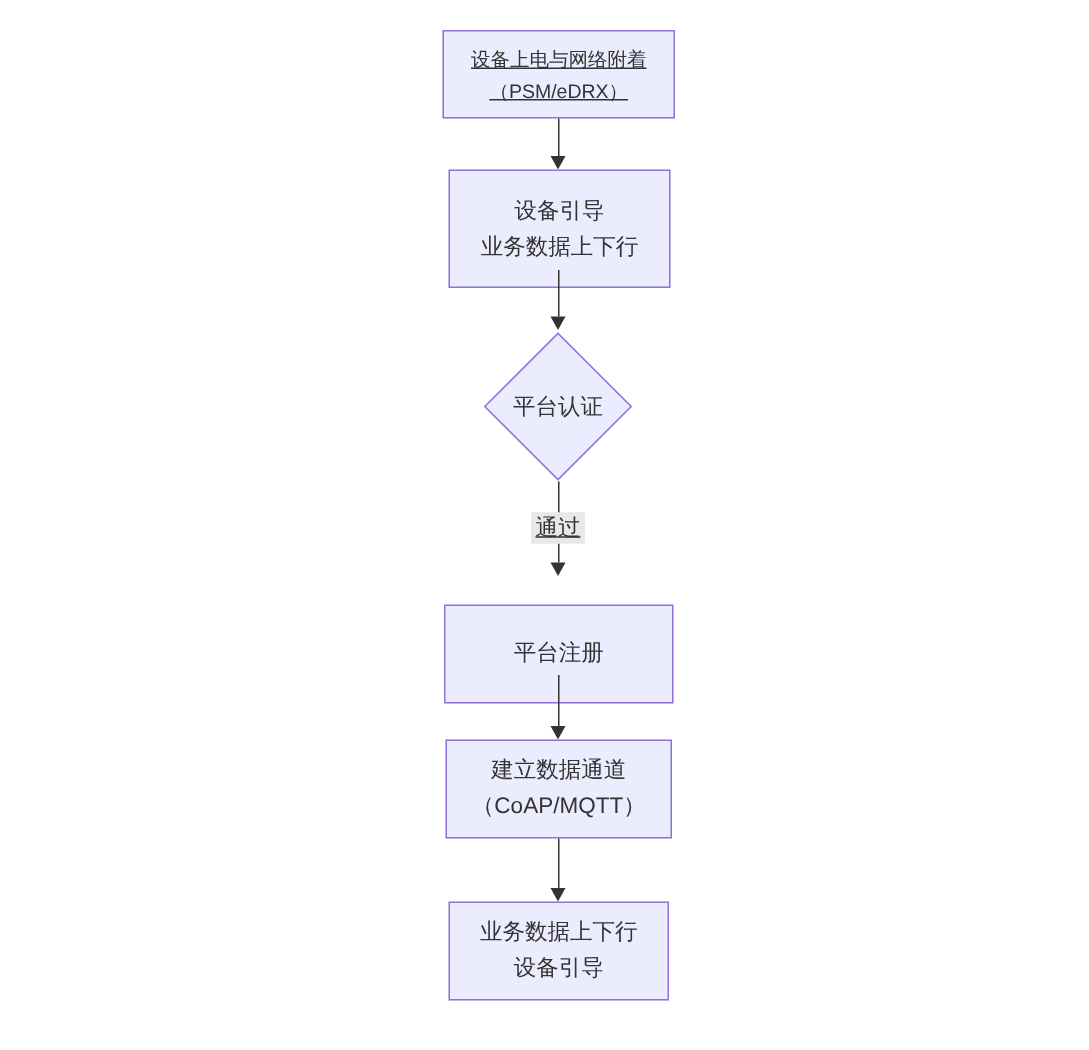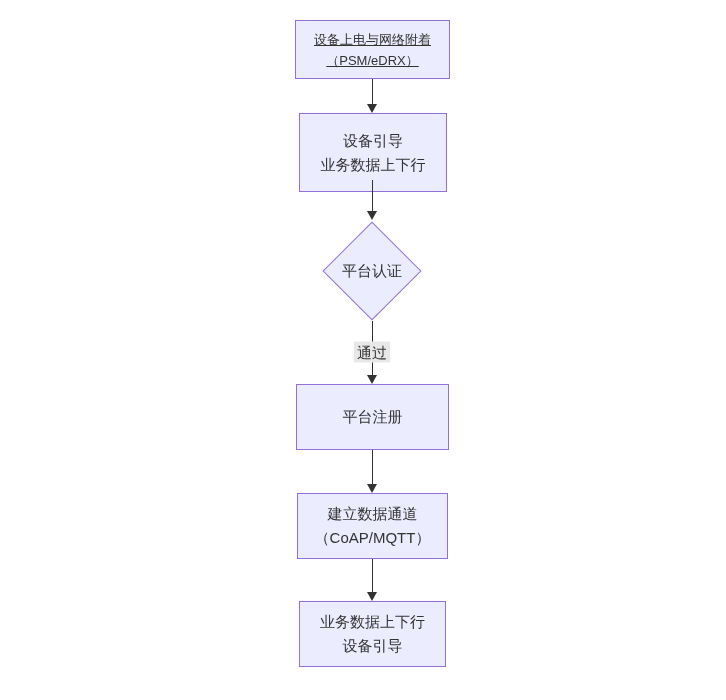--- a/index.html
+++ b/index.html
@@ -64,20 +64,21 @@
     border-top: 9px solid #333333;
   }
   .edge-label {
     position: absolute;
     transform: translate(-50%, -50%);
     background: #e8e8e8;
     padding: 1px 3px;
     font-size: 15px;
     line-height: 19px;
     white-space: nowrap;
+    text-decoration: underline;
   }
 </style>
 </head>
 <body>
 
 <div class="canvas">
 
   <div class="node small-font" style="left:295px; top:20px; width:155px; height:59px;text-decoration:underline;">
     <div class="line">设备上电与网络附着</div>
     <div class="line">（PSM/eDRX）</div>
@@ -96,21 +97,21 @@
 
   <div class="diamond-wrap" style="left:322px; top:221px;">
     <div class="diamond-shape"></div>
     <div class="diamond-label">平台认证</div>
   </div>
 
   <div class="edge-line" style="left:371.5px; top:321px; height:54px;"></div>
   <div class="edge-label" style="left:372px; top:352px;">通过</div>
   <div class="arrow-head" style="left:367px; top:375px;"></div>
 
-  <div class="node" style="left:296px; top:384px; width:153px; height:66px;gap:46px;">
+  <div class="node" style="left:296px; top:403px; width:153px; height:66px;gap:46px;">
     <div class="line">平台注册</div>
   </div>
 
   <div class="edge-line" style="left:371.5px; top:450px; height:34px;"></div>
   <div class="arrow-head" style="left:367px; top:484px;"></div>
 
   <div class="node" style="left:297px; top:493px; width:151px; height:66px;">
     <div class="line">建立数据通道</div>
     <div class="line">（CoAP/MQTT）</div>
   </div>

